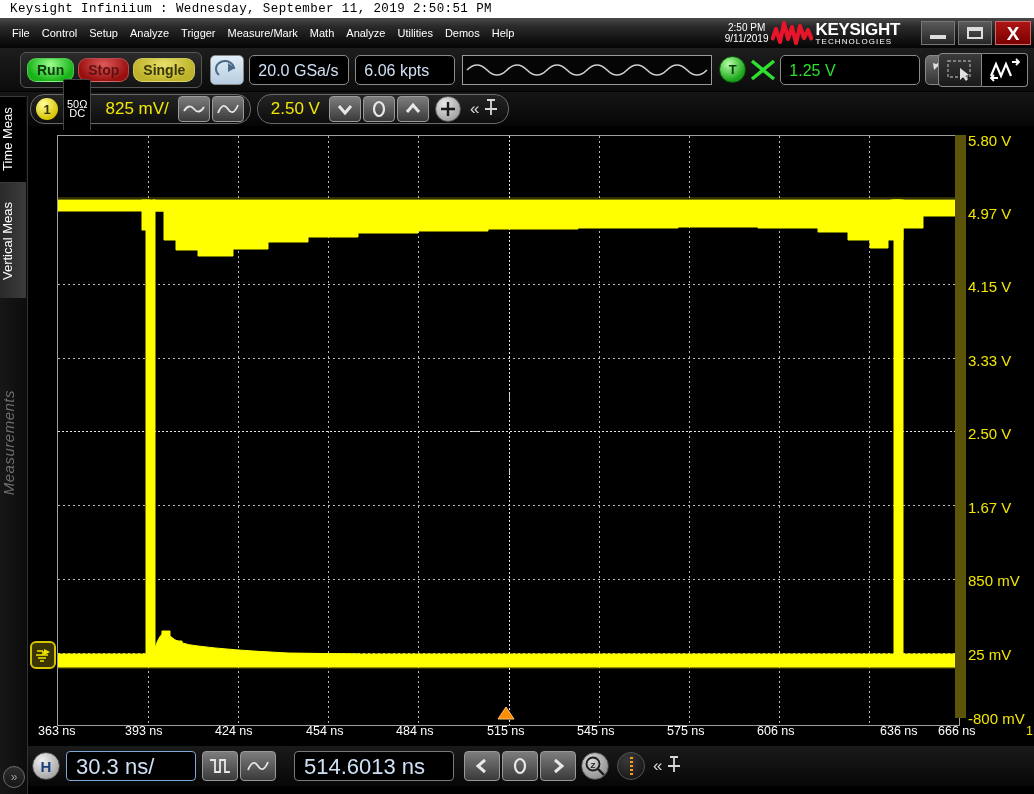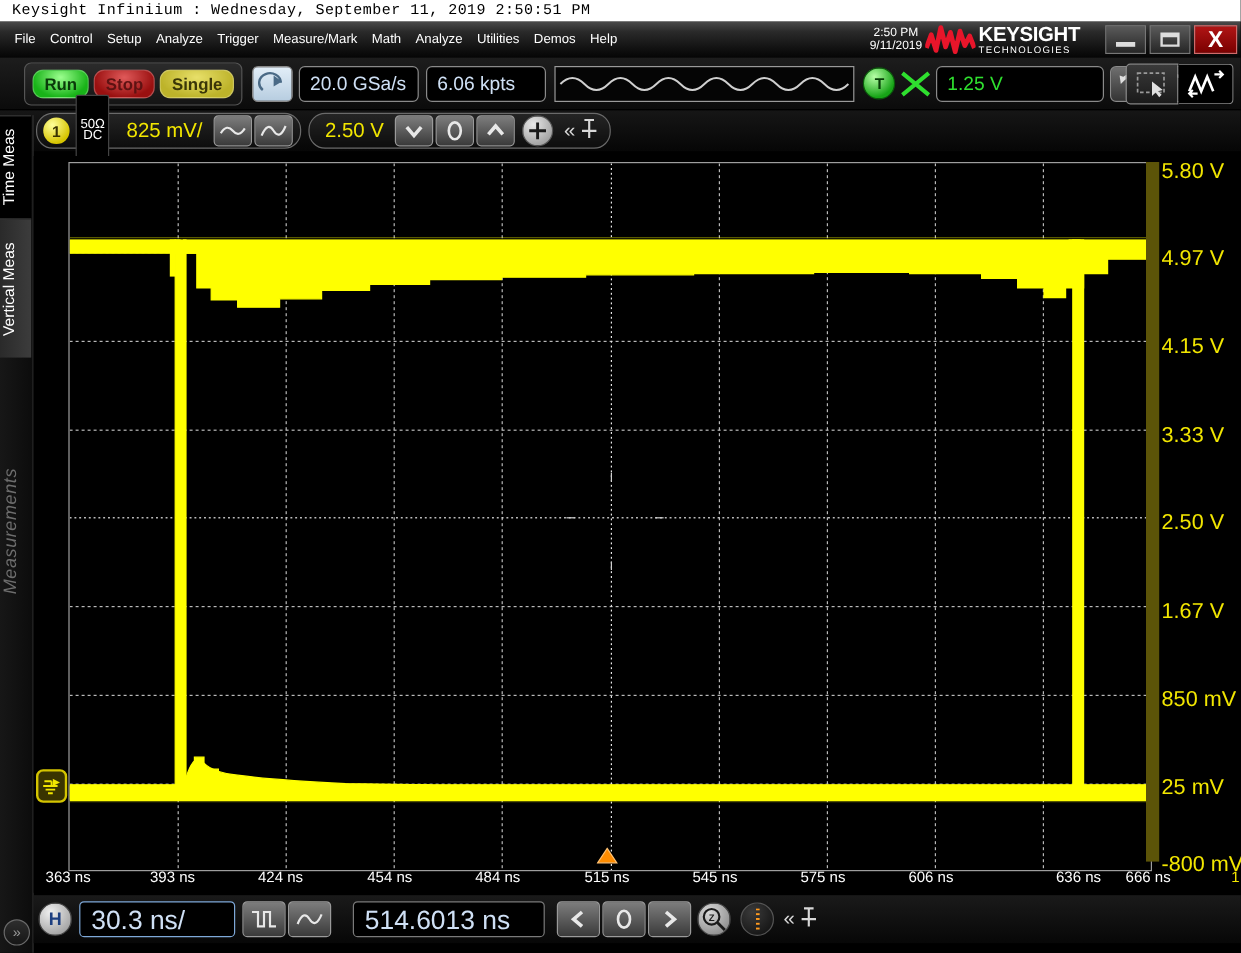--- a/index.html
+++ b/index.html
@@ -205,21 +205,21 @@
     background-image: linear-gradient(90deg,#e8e8e8 50%, transparent 50%);
     background-size: 4px 1px; }
   .tickh { position:absolute; width:1px; height:7px; background:#cfcfcf; }
   .tickv { position:absolute; height:1px; width:7px; background:#cfcfcf; }
 
   .scalebar {
     position:absolute; left:955px; top:135px;
     width:11px; height:583px; background:#5c5408;
   }
   .vlabels { position:absolute; left:968px; top:130px; width:66px; height:600px; }
-  .vlab { position:absolute; color:#f2e600; font-size:18px; white-space:nowrap; }
+  .vlab { position:absolute; color:#f2e600; font-size:15px; white-space:nowrap; }
 
   .tlabels { position:absolute; left:0; top:724px; width:1034px; height:20px; }
   .tlab { position:absolute; color:#ffffff; font-size:12.5px; white-space:nowrap; }
   .tlab.last { color:#f2e600; }
 
   .gnd-marker {
     position:absolute; left:30px; top:641px;
     width:26px;height:28px; border:2px solid #d4c400; border-radius:6px;
     background:#3a3400; display:flex;align-items:center;justify-content:center;
   }

